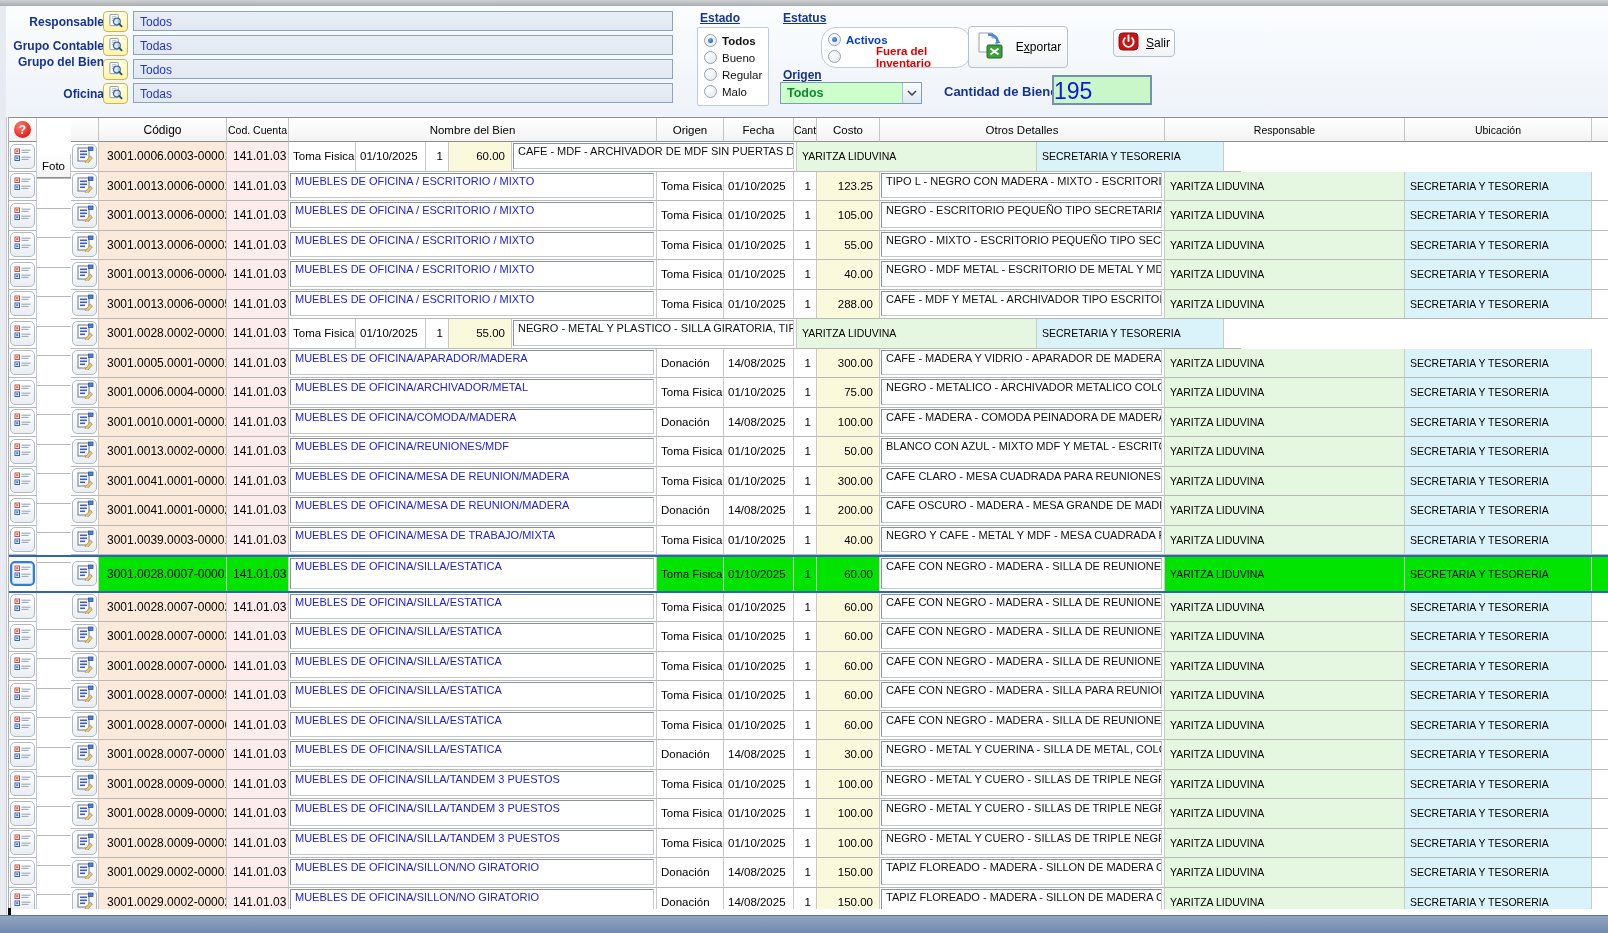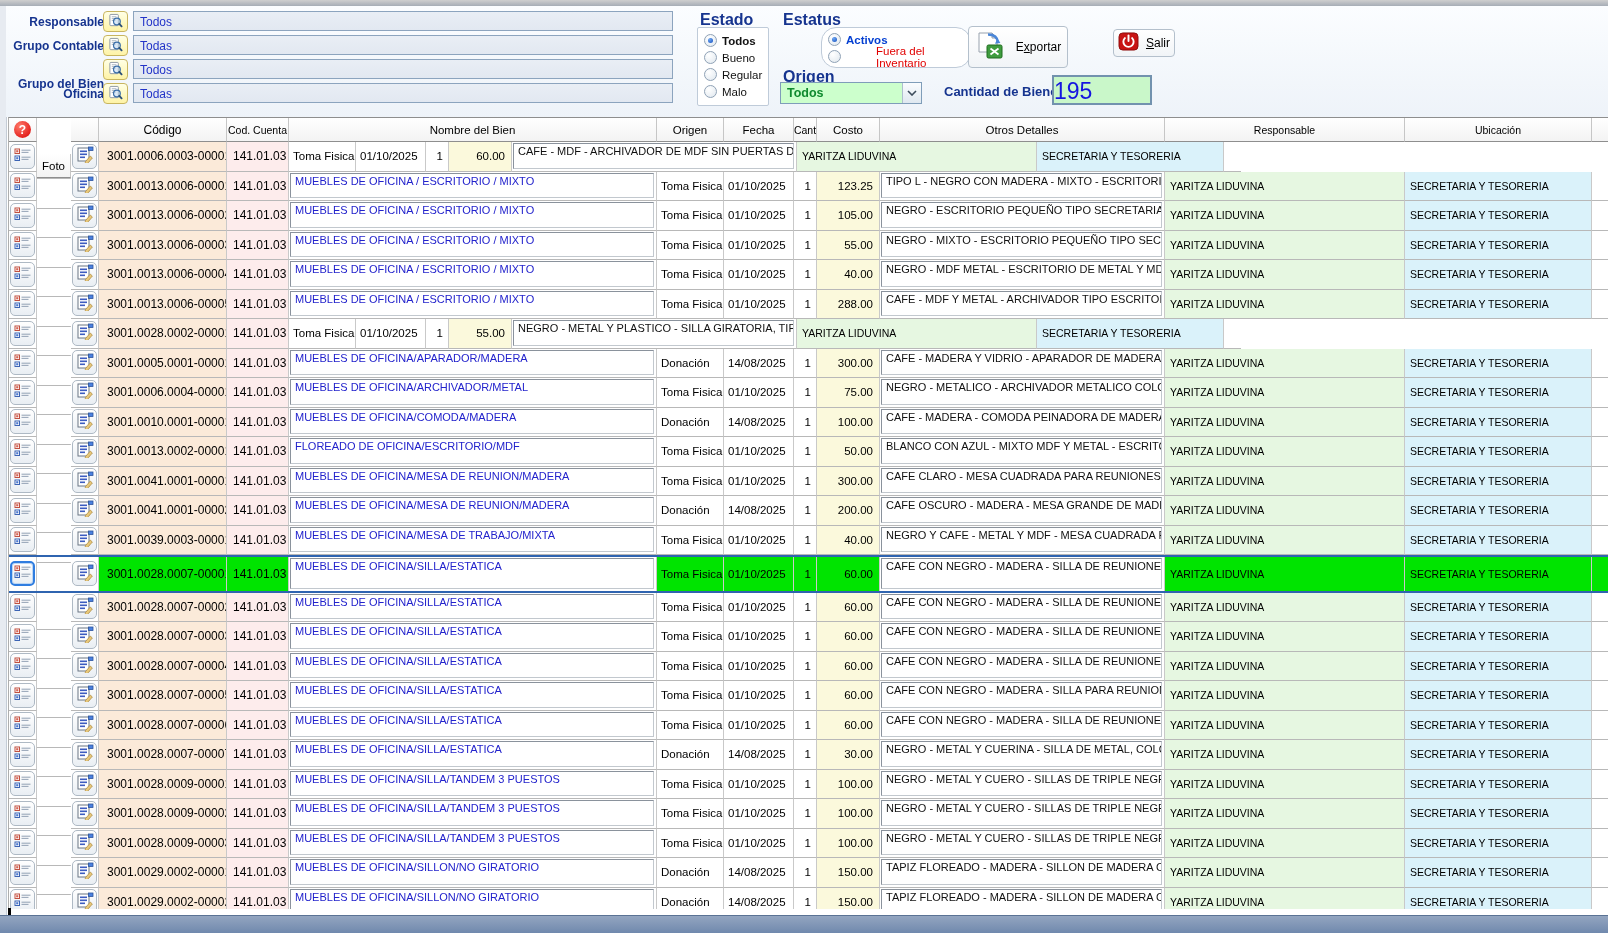--- a/index.html
+++ b/index.html
@@ -23,32 +23,32 @@
   .flabel{position:absolute;left:0;width:98px;text-align:right;
     font-weight:bold;color:#16348f;font-size:12px;line-height:20px;}
   .lookup-btn{position:absolute;left:97px;width:25px;height:21px;
     border:1px solid #c8b560;border-radius:4px;
     background:linear-gradient(#ffffe6,#fef3a6);
     display:flex;align-items:center;justify-content:center;cursor:pointer;padding:0;}
   .ffield{position:absolute;left:127px;width:540px;height:20px;box-sizing:border-box;
     border:1px solid #8ca4be;background:linear-gradient(#e9eef5,#e2e8f1);
     color:#2334c8;font-size:12px;line-height:18px;padding:1px 0 0 6px;
     white-space:nowrap;overflow:hidden;}
-  .grp-title{position:absolute;font-weight:bold;color:#16348f;font-size:16px;}
+  .grp-title{position:absolute;font-weight:bold;color:#16348f;font-size:12px;text-decoration:underline;}
   .grp-box{position:absolute;background:#fff;border:1px solid #bfcbd9;border-radius:2px;}
   .radio-row{display:flex;align-items:center;gap:5px;height:17px;padding-left:6px;cursor:pointer;}
   .radio{width:13px;height:13px;border-radius:50%;box-sizing:border-box;
     border:1px solid #90a2b6;background:radial-gradient(circle at 35% 30%,#ffffff,#dfe7ee);
     position:relative;flex:0 0 13px;}
   .radio.checked::after{content:'';position:absolute;left:3px;top:3px;width:5px;height:5px;
     border-radius:50%;background:radial-gradient(circle at 35% 30%,#6ea6f0,#1450c0);}
   .radio-label{font-size:11.5px;color:#111;}
   .radio-label.first{font-weight:bold;}
   .radio-label.blue{color:#0540d2;font-weight:bold;}
-  .radio-label.red{color:#e10000;font-weight:normal;padding-left:30px;}
+  .radio-label.red{color:#e10000;font-weight:bold;padding-left:30px;}
   .origen-select{position:absolute;display:flex;box-sizing:border-box;height:22px;
     border:1px solid #7f9db9;background:#ccffcc;cursor:pointer;}
   .origen-select .val{flex:1;font-weight:bold;color:#0f8a2f;font-size:12.5px;
     line-height:20px;padding-left:6px;}
   .dd-btn{width:18px;border-left:1px solid #aebfce;
     background:linear-gradient(#fafcfe,#dfe8f0);display:flex;align-items:center;justify-content:center;}
   .toolbtn{position:absolute;display:flex;align-items:center;justify-content:center;gap:7px;
     background:linear-gradient(#ffffff,#f1f4f7);border:1px solid #b4c0cc;border-radius:4px;
     cursor:pointer;font-size:12px;color:#000;padding:0;}
   .cant-label{position:absolute;font-weight:bold;color:#16348f;font-size:13px;}
@@ -105,21 +105,21 @@
 </head>
 <body>
 
 <div class="top-strip"></div>
 <div class="left-strip"></div>
 
 <div class="toppanel">
 
   <div class="flabel" style="top:6px;">Responsable</div>
   <div class="flabel" style="top:30px;">Grupo Contable</div>
-  <div class="flabel" style="top:68px;">Grupo del Bien</div>
+  <div class="flabel" style="top:46px;">Grupo del Bien</div>
   <div class="flabel" style="top:78px;">Oficina</div>
 
   <button class="lookup-btn" style="top:5px;">
       <span><svg viewBox="0 0 16 16" width="15" height="15">
           <rect x="2" y="1.5" width="9" height="12" rx="1" fill="#fff" stroke="#8a94a0"></rect>
           <line x1="4" y1="4" x2="9" y2="4" stroke="#a8b2bc"></line>
           <line x1="4" y1="6" x2="9" y2="6" stroke="#a8b2bc"></line>
           <line x1="4" y1="8" x2="8" y2="8" stroke="#a8b2bc"></line>
           <circle cx="9.5" cy="9" r="3.6" fill="rgba(190,215,240,.55)" stroke="#3a6ea8" stroke-width="1.3"></circle>
           <line x1="12" y1="11.6" x2="14.5" y2="14.2" stroke="#2c4f78" stroke-width="2" stroke-linecap="round"></line>
@@ -826,21 +826,21 @@
                 <rect x="4" y="7.5" width="7" height="1.6" fill="#3c5cc0"></rect>
                 <rect x="4" y="10.5" width="5" height="1.6" fill="#3c5cc0"></rect>
                 <rect x="12.5" y="1" width="4.5" height="3.5" fill="#4a80e0" stroke="#2c549c" stroke-width=".8"></rect>
                 <path d="M9.5 15.5l4.8-5.4 2.1 1.9-4.8 5.4-2.7.7z" fill="#e8c87a" stroke="#a88438" stroke-width=".7"></path>
               </svg></span>
           </button>
     </div>
     <div class="cell c-codigo">3001.0013.0002-00001</div>
     <div class="cell c-cuenta">141.01.03</div>
     <div class="cell c-nombre">
-          <div class="inset nom">FLOREADO DE OFICINA/ESCRITORIO/MDF</div>
+          <div class="inset nom">MUEBLES DE OFICINA/REUNIONES/MDF</div>
         </div>
     <div class="cell c-origen">Toma Fisica</div>
     <div class="cell c-fecha">01/10/2025</div>
     <div class="cell c-cant">1</div>
     <div class="cell c-costo">50.00</div>
     <div class="cell c-otros">
           <div class="inset det">BLANCO CON AZUL - MIXTO MDF Y METAL - ESCRITORIO ME</div>
         </div>
     <div class="cell c-resp">YARITZA LIDUVINA</div>
     <div class="cell c-ubic">SECRETARIA Y TESORERIA</div>

